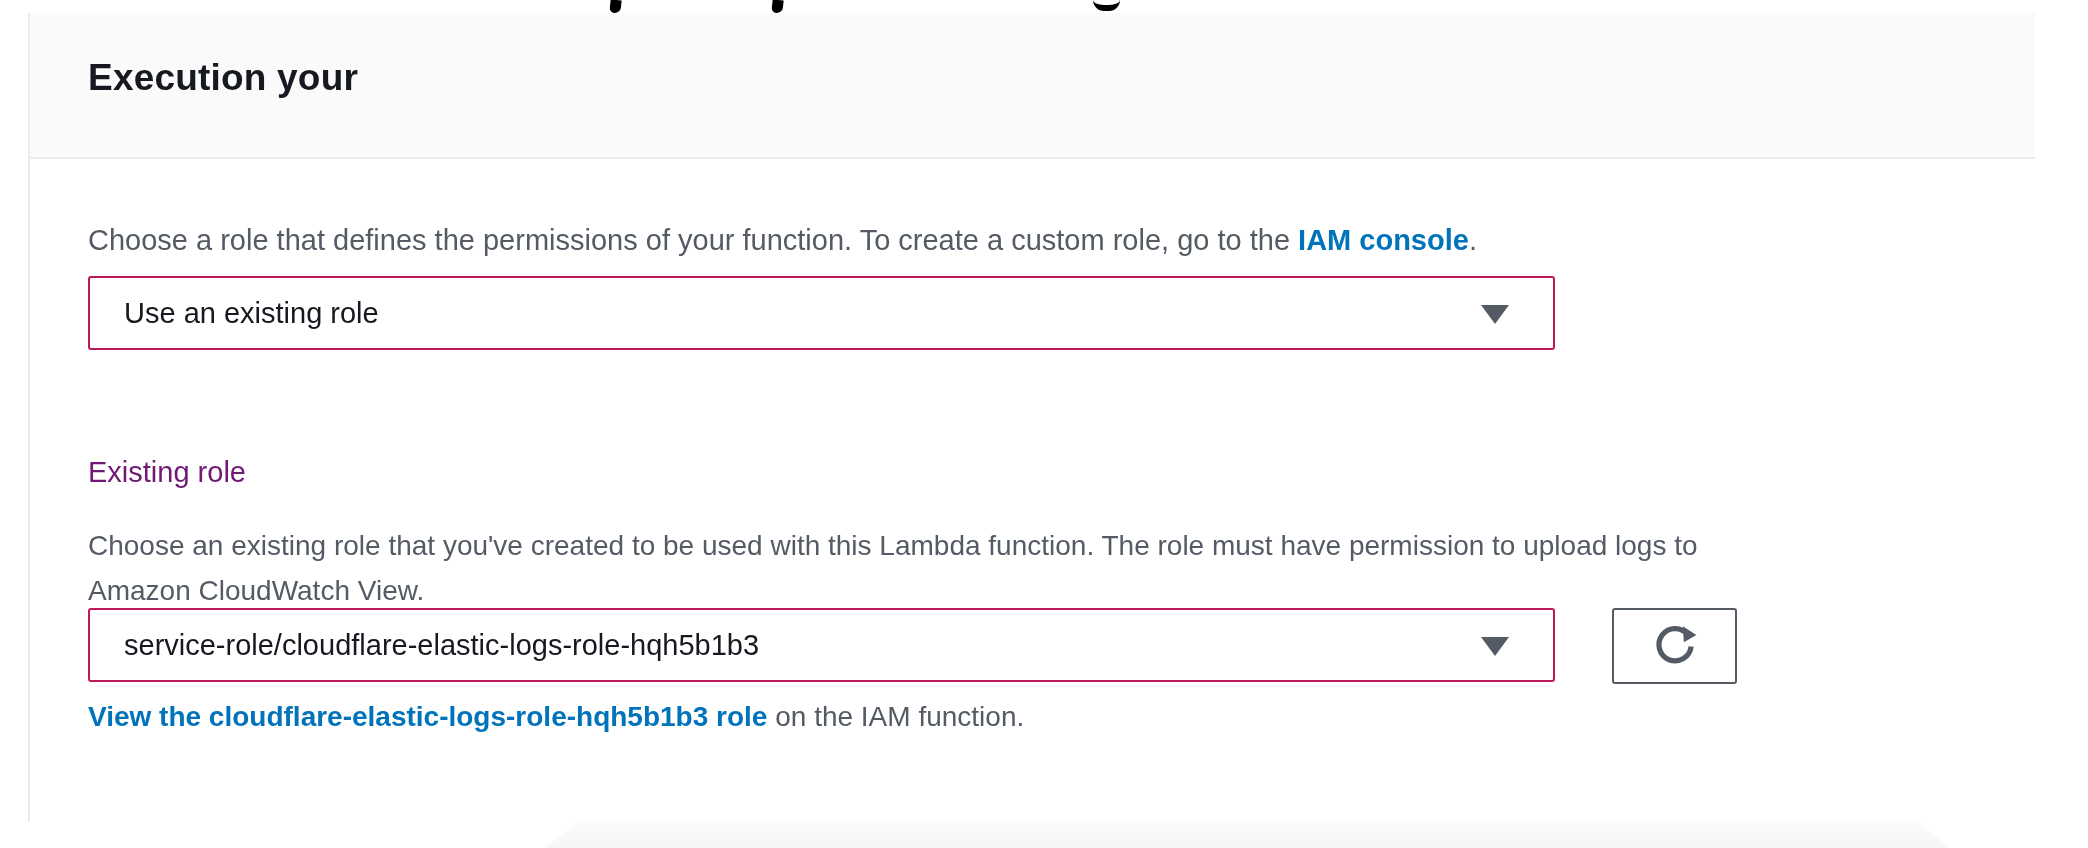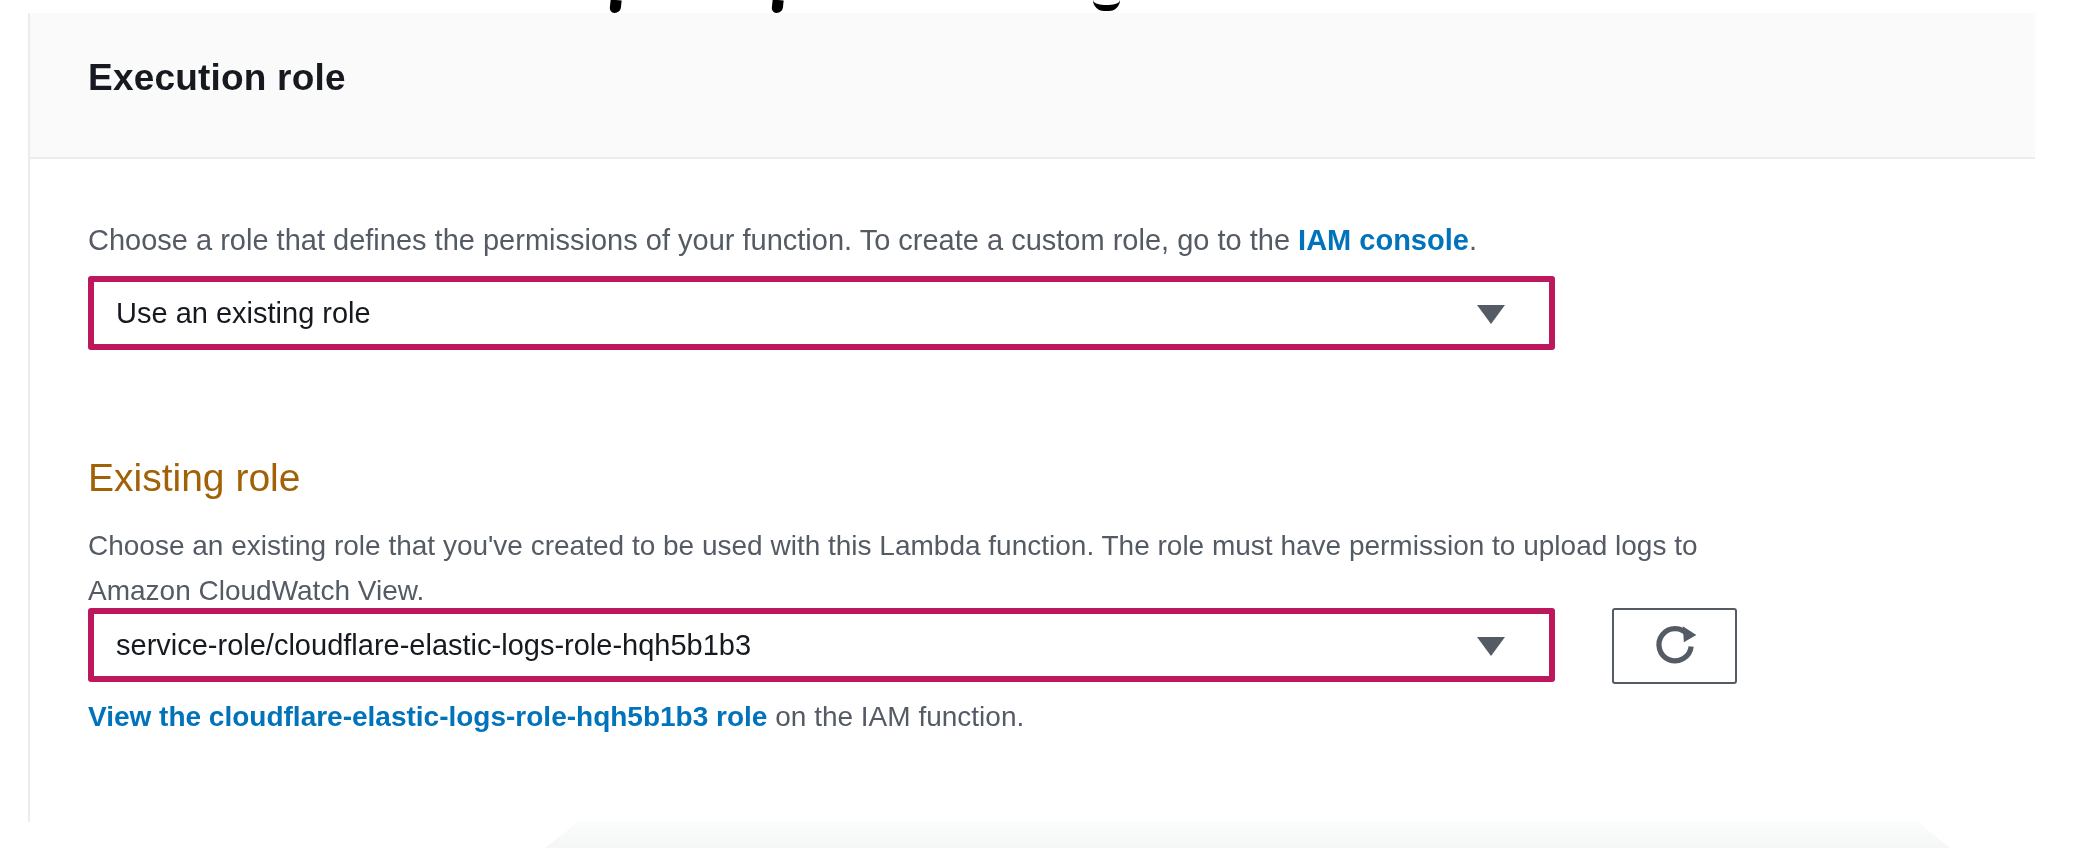--- a/index.html
+++ b/index.html
@@ -42,44 +42,44 @@
   .instruction {
     position:absolute; left:58px; top:62px;
     font-size:29px; color:#545b64; line-height:38px;
   }
   .link { color:#0073bb; font-weight:700; cursor:pointer; }
 
   .select-box {
     position:absolute; left:58px;
     width:1467px; height:74px;
     background:#ffffff;
-    border:6px solid #be185d;
+    border:2px solid #be185d;
     border-radius:3px;
     display:flex; align-items:center;
-    padding:0 80px 0 22px;
+    padding:0 80px 0 34px;
     cursor:pointer;
   }
   .select-box .value {
     font-size:29px; color:#16191f;
     white-space:nowrap; overflow:hidden;
   }
   .caret {
     position:absolute; right:44px; top:50%;
     margin-top:-8px;
     width:0; height:0;
     border-left:14px solid transparent;
     border-right:14px solid transparent;
     border-top:19px solid #545b64;
   }
   .select-role-type { top:117px; }
   .select-existing  { top:449px;align-items:center; }
 
   .field-label {
     position:absolute; left:58px; top:297px;
-    font-size:39px; color:#a16207;
+    font-size:29px; color:#701a75;
   }
   .field-desc {
     position:absolute; left:58px; top:364px;
     font-size:28px; color:#545b64; line-height:45px;
     width:1945px;
   }
 
   .refresh-btn {
     position:absolute; left:1582px; top:449px;
     width:125px; height:76px;
@@ -108,21 +108,21 @@
 </head>
 <body>
 
 <span class="frag frag-hook1"></span>
 <span class="frag frag-hook2"></span>
 <span class="frag frag-loop"></span>
 
 <div class="panel">
 
   <div class="panel-header">
-    <div class="panel-title">Execution role</div>
+    <div class="panel-title">Execution your</div>
   </div>
 
   <div class="panel-body">
 
     <div class="instruction"><span>Choose a role that defines the permissions of your function. To create a custom role, go to the </span><span class="link">IAM console</span><span>.</span></div>
 
     <div class="select-box select-role-type" role="combobox">
       <span class="value">Use an existing role</span>
       <span class="caret"></span>
     </div>

